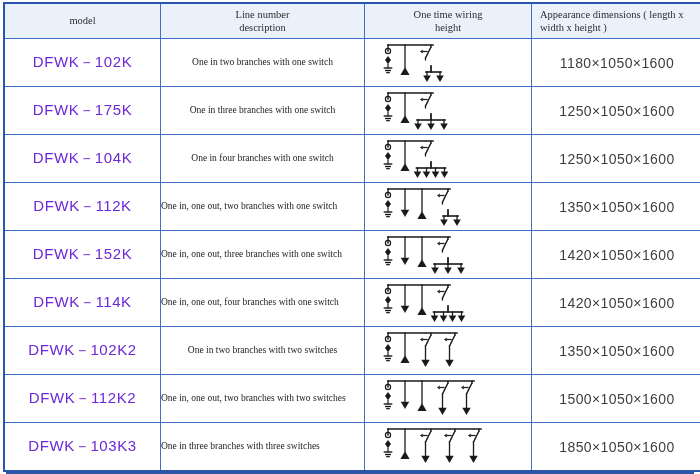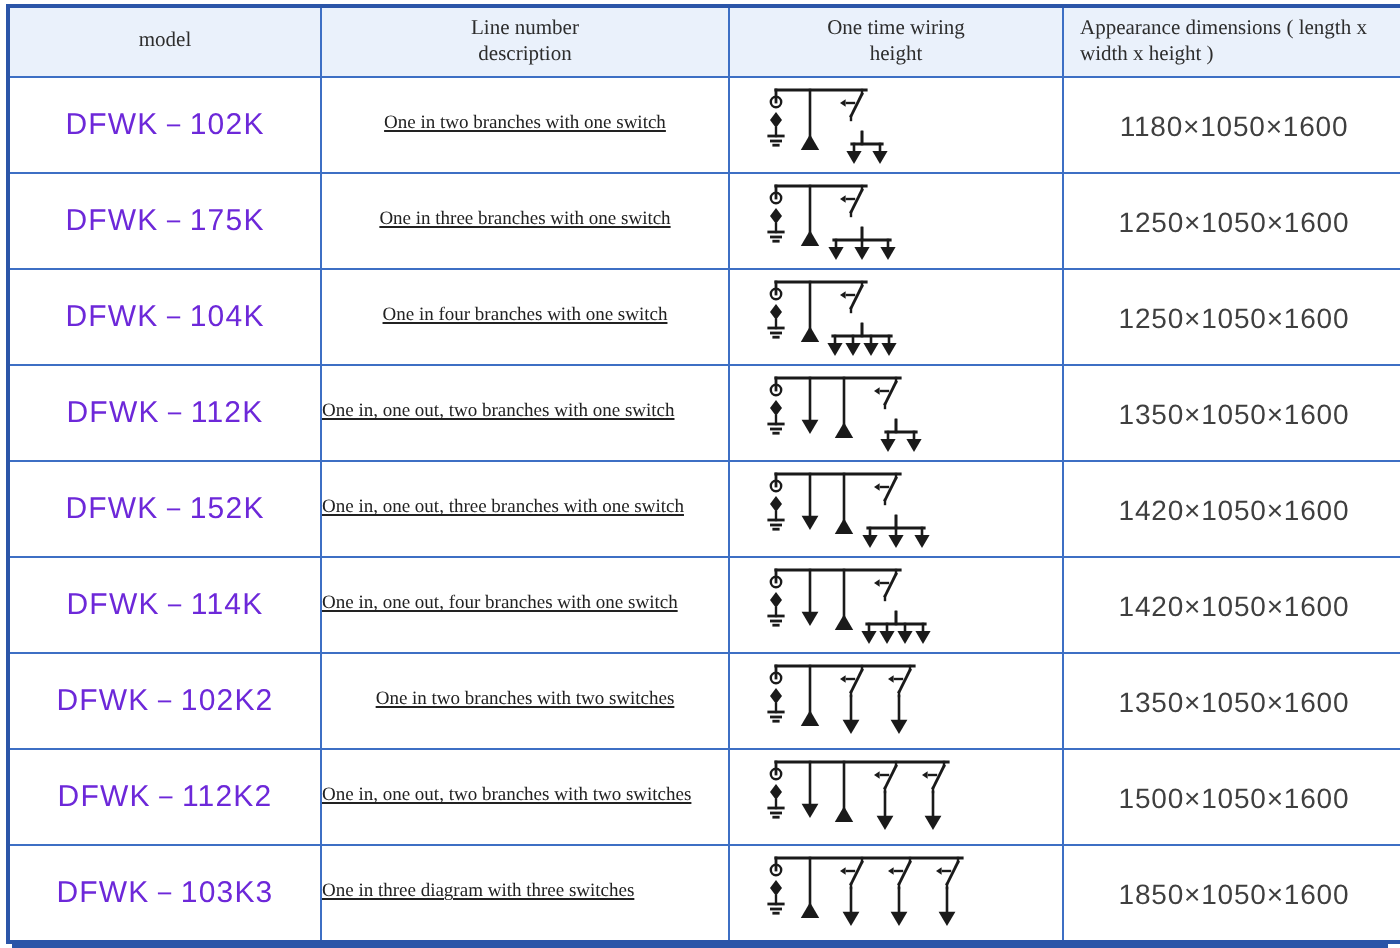--- a/index.html
+++ b/index.html
@@ -47,21 +47,20 @@
     color:#6d28d9;
     font-family:"Liberation Sans", sans-serif;
     white-space:nowrap;
   }
   td.desc{
     font-family:"Liberation Serif", serif;
     font-size:9.5px;
     color:#222;
     padding:0 7px;
     line-height:1.3;
-    text-decoration:underline;
   }
   td.desc .dtxt{display:block;}
   td.desc.left-al .dtxt{text-align:left;}
   td.dim{
     font-size:14px;
     color:#3f3f3f;
     letter-spacing:0.4px;
     white-space:nowrap;
   }
   td.diag{padding:0;}
@@ -401,21 +400,21 @@
                 <line x1="100.5" y1="21" x2="100.5" y2="34" stroke="#1a1a1a" stroke-width="1.3" stroke-linecap="square"></line>
                 <polygon points="96.3,32.86 104.7,32.86 100.5,40" fill="#1a1a1a"></polygon>
               </g>
             </svg>
           </td>
           <td class="dim">1500×1050×1600</td>
         </tr>
         <tr>
           <td class="model">DFWK－103K3</td>
           <td class="desc left-al">
-            <span class="dtxt">One in three diagram with three switches</span>
+            <span class="dtxt">One in three branches with three switches</span>
           </td>
           <td class="diag">
             <svg width="164" height="47" viewBox="0 0 164 47">
               <g>
                 <line x1="22" y1="6" x2="115" y2="6" stroke="#1a1a1a" stroke-width="1.6" stroke-linecap="square"></line>
                 <line x1="22" y1="6" x2="22" y2="12" stroke="#1a1a1a" stroke-width="1.4" stroke-linecap="square"></line>
                 <circle cx="22" cy="12" r="2.6" fill="none" stroke="#1a1a1a" stroke-width="1.2"></circle>
                 <polygon points="22,17 25,21 22,25 19,21" fill="#1a1a1a"></polygon>
                 <line x1="22" y1="25" x2="22" y2="29" stroke="#1a1a1a" stroke-width="1.2" stroke-linecap="square"></line>
                 <line x1="18.4" y1="29" x2="25.6" y2="29" stroke="#1a1a1a" stroke-width="1.4" stroke-linecap="square"></line>

